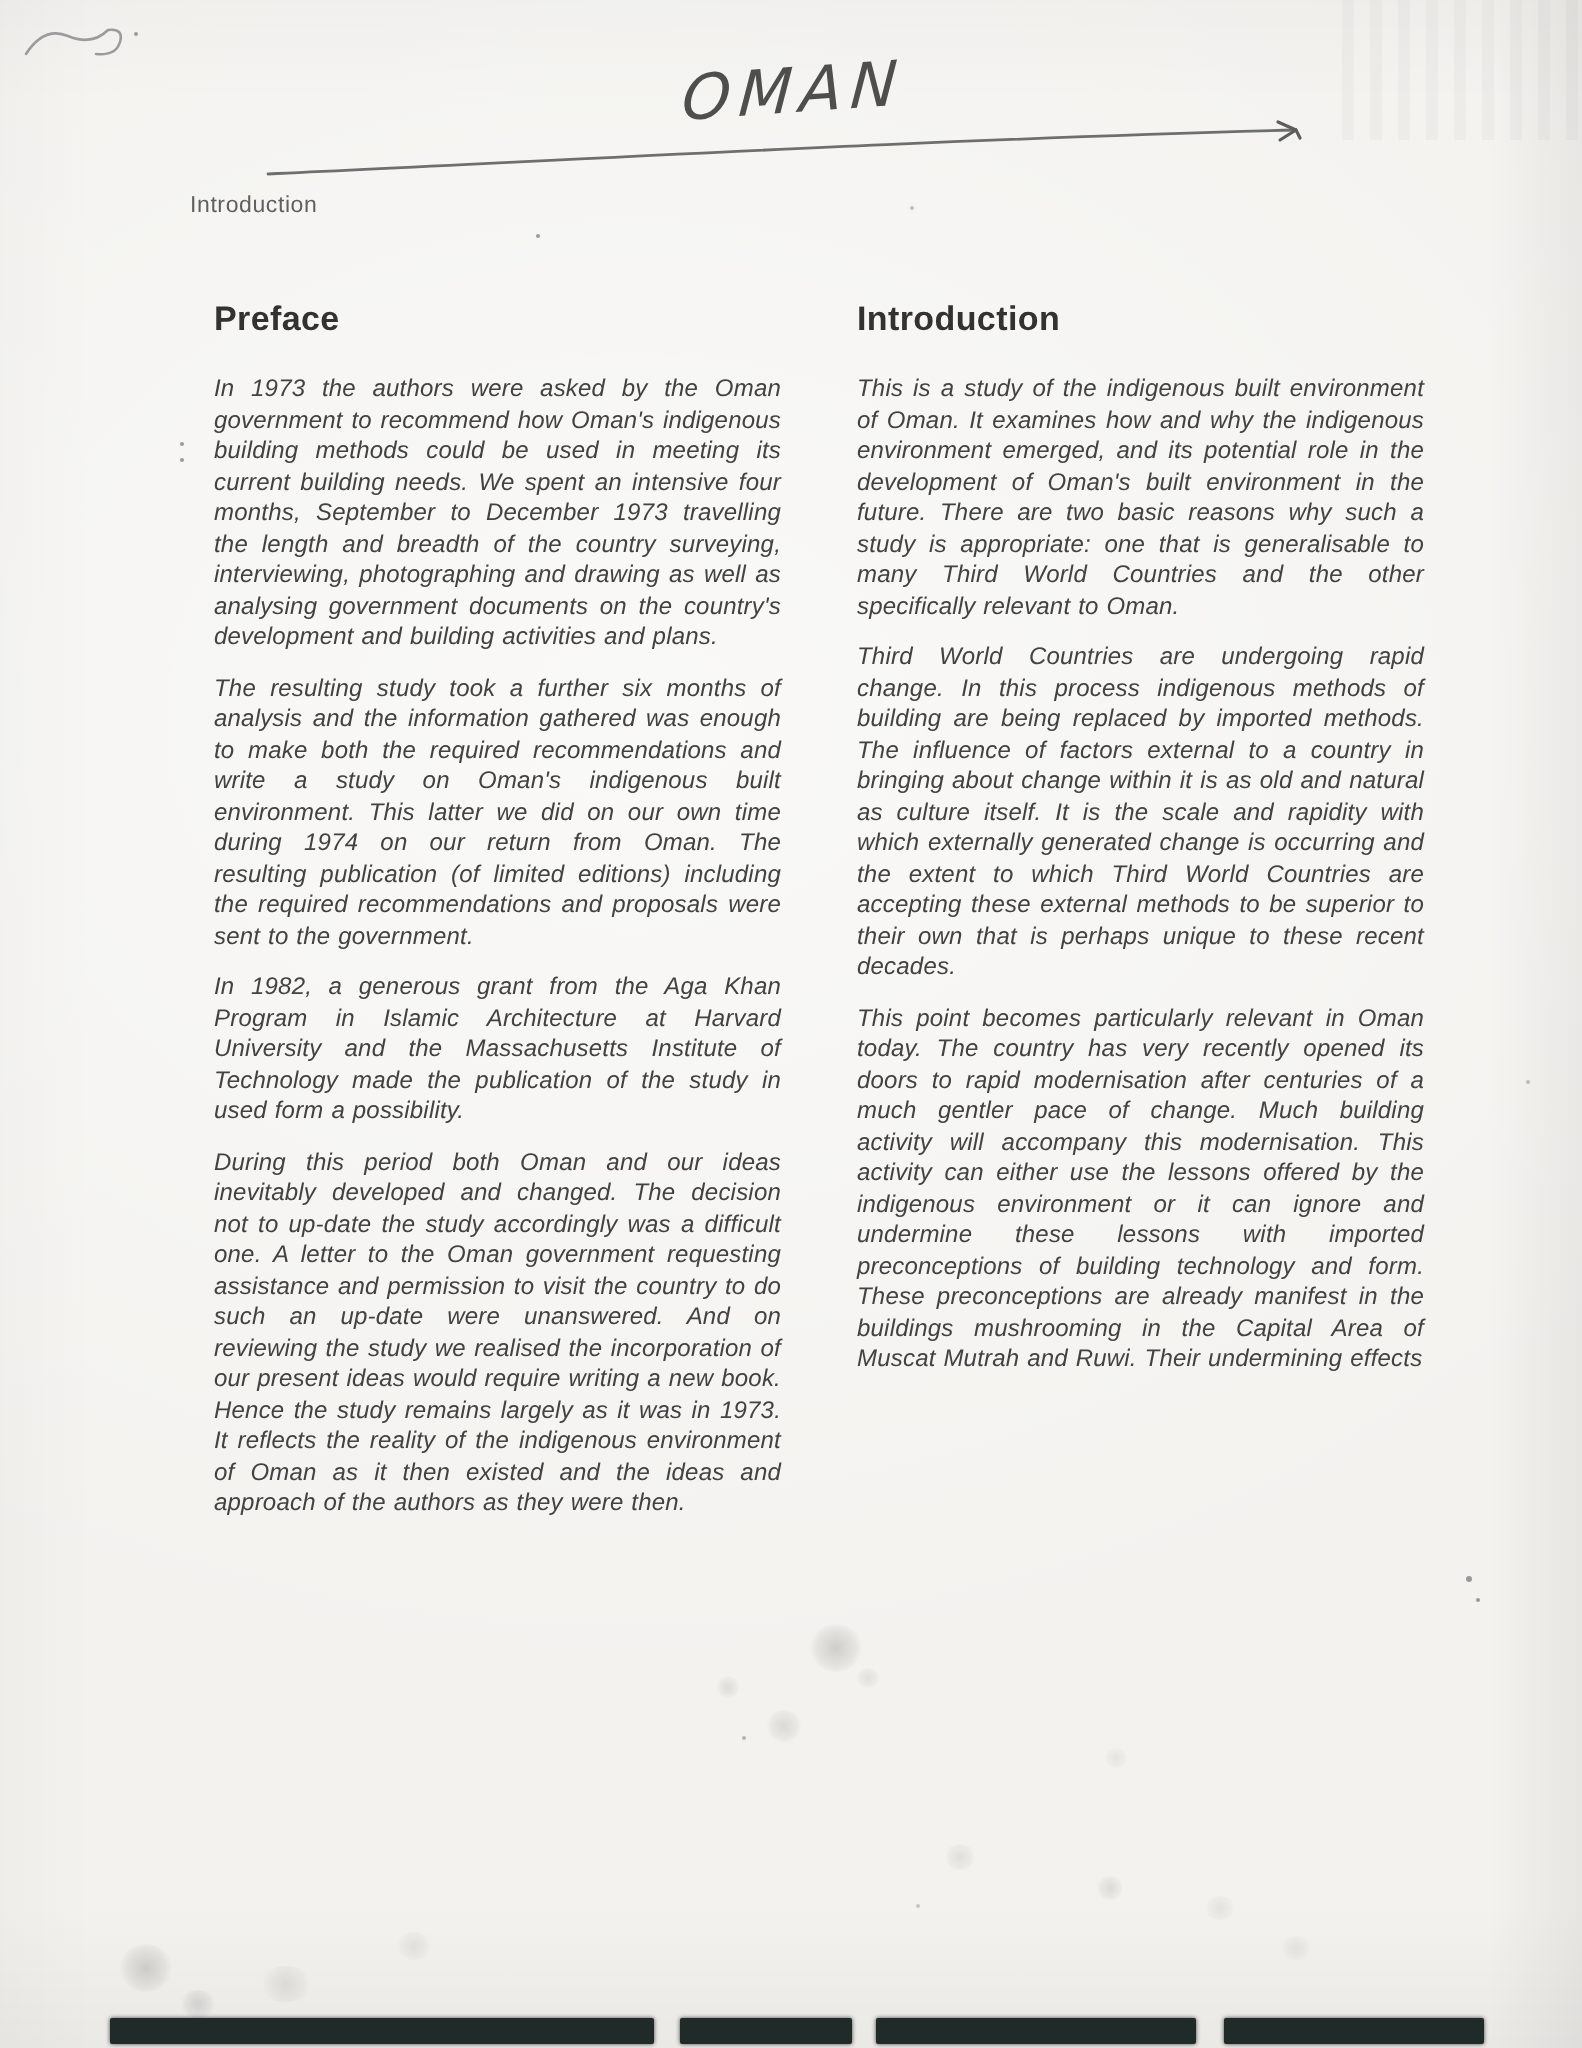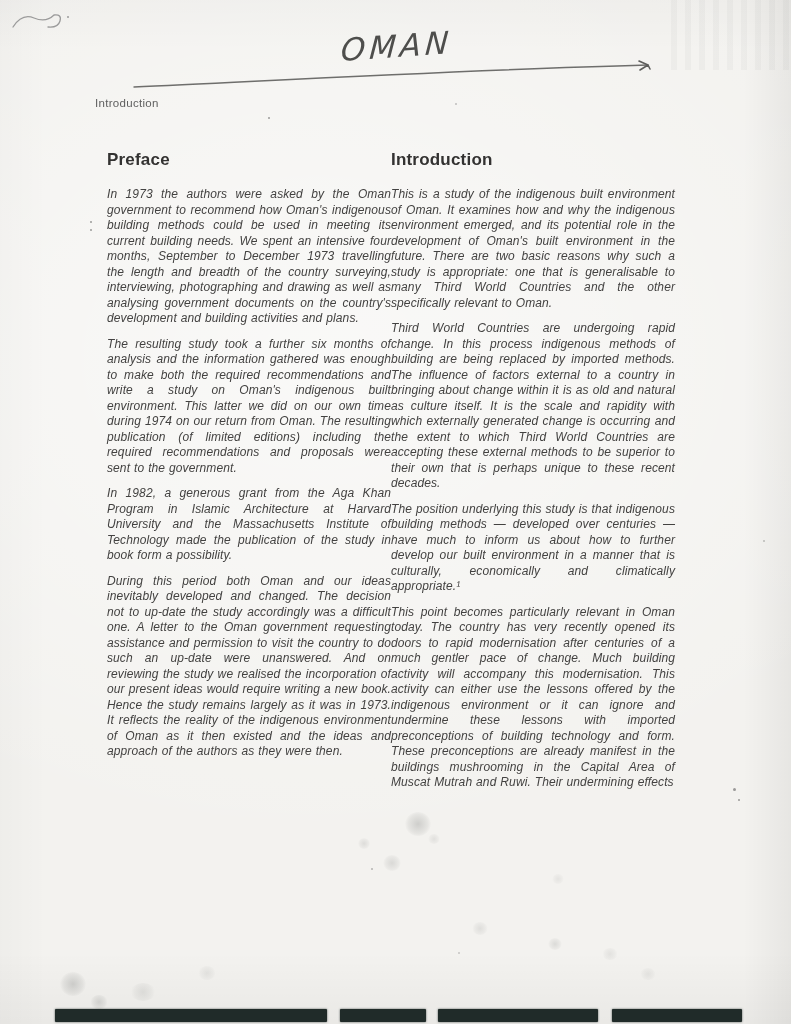--- a/index.html
+++ b/index.html
@@ -54,20 +54,21 @@
     font-size: 11.5px;
     color: #606060;
     letter-spacing: 0.3px;
     filter: blur(0.25px);
   }
   .columns {
     position: absolute;
     left: 107px; top: 150px;
     width: 605px;
     display: flex;
+    gap: 38px;
     filter: blur(0.25px);
   }
   .col { width: 284px; }
   .col h2 {
     margin: 0 0 17px 0;
     font-size: 17px;
     font-weight: bold;
     color: #333231;
     letter-spacing: 0.2px;
   }
@@ -124,29 +125,28 @@
   </svg>
 
   <div class="running-header">Introduction</div>
 
   <div class="columns">
 
     <section class="col">
       <h2>Preface</h2>
       <p>In 1973 the authors were asked by the Oman government to recommend how Oman's indigenous building methods could be used in meeting its current building needs. We spent an intensive four months, September to December 1973 travelling the length and breadth of the country surveying, interviewing, photographing and drawing as well as analysing government documents on the country's development and building activities and plans.</p>
       <p>The resulting study took a further six months of analysis and the information gathered was enough to make both the required recommendations and write a study on Oman's indigenous built environment. This latter we did on our own time during 1974 on our return from Oman. The resulting publication (of limited editions) including the required recommendations and proposals were sent to the government.</p>
-      <p>In 1982, a generous grant from the Aga Khan Program in Islamic Architecture at Harvard University and the Massachusetts Institute of Technology made the publication of the study in book form a possibility.</p>
+      <p>In 1982, a generous grant from the Aga Khan Program in Islamic Architecture at Harvard University and the Massachusetts Institute of Technology made the publication of the study in used form a possibility.</p>
       <p>During this period both Oman and our ideas inevitably developed and changed. The decision not to up-date the study accordingly was a difficult one. A letter to the Oman government requesting assistance and permission to visit the country to do such an up-date were unanswered. And on reviewing the study we realised the incorporation of our present ideas would require writing a new book. Hence the study remains largely as it was in 1973. It reflects the reality of the indigenous environment of Oman as it then existed and the ideas and approach of the authors as they were then.</p>
     </section>
 
     <section class="col">
       <h2>Introduction</h2>
       <p>This is a study of the indigenous built environment of Oman. It examines how and why the indigenous environment emerged, and its potential role in the development of Oman's built environment in the future. There are two basic reasons why such a study is appropriate: one that is generalisable to many Third World Countries and the other specifically relevant to Oman.</p>
       <p>Third World Countries are undergoing rapid change. In this process indigenous methods of building are being replaced by imported methods. The influence of factors external to a country in bringing about change within it is as old and natural as culture itself. It is the scale and rapidity with which externally generated change is occurring and the extent to which Third World Countries are accepting these external methods to be superior to their own that is perhaps unique to these recent decades.</p>
-      <p>The position underlying this study is that indigenous building methods — developed over centuries — have much to inform us about how to further develop our built environment in a manner that is culturally, economically and climatically appropriate.¹</p>
       <p>This point becomes particularly relevant in Oman today. The country has very recently opened its doors to rapid modernisation after centuries of a much gentler pace of change. Much building activity will accompany this modernisation. This activity can either use the lessons offered by the indigenous environment or it can ignore and undermine these lessons with imported preconceptions of building technology and form. These preconceptions are already manifest in the buildings mushrooming in the Capital Area of Muscat Mutrah and Ruwi. Their undermining effects</p>
     </section>
 
   </div>
 
   <div class="blob" style="left:405px; top:812px; width:26px; height:24px;"></div>
   <div class="blob" style="left:383px; top:855px; width:18px; height:16px; opacity:.7;"></div>
   <div class="blob" style="left:358px; top:838px; width:12px; height:11px; opacity:.6;"></div>
   <div class="blob" style="left:428px; top:834px; width:12px; height:10px; opacity:.5;"></div>
   <div class="blob" style="left:60px;  top:972px; width:26px; height:24px;"></div>

